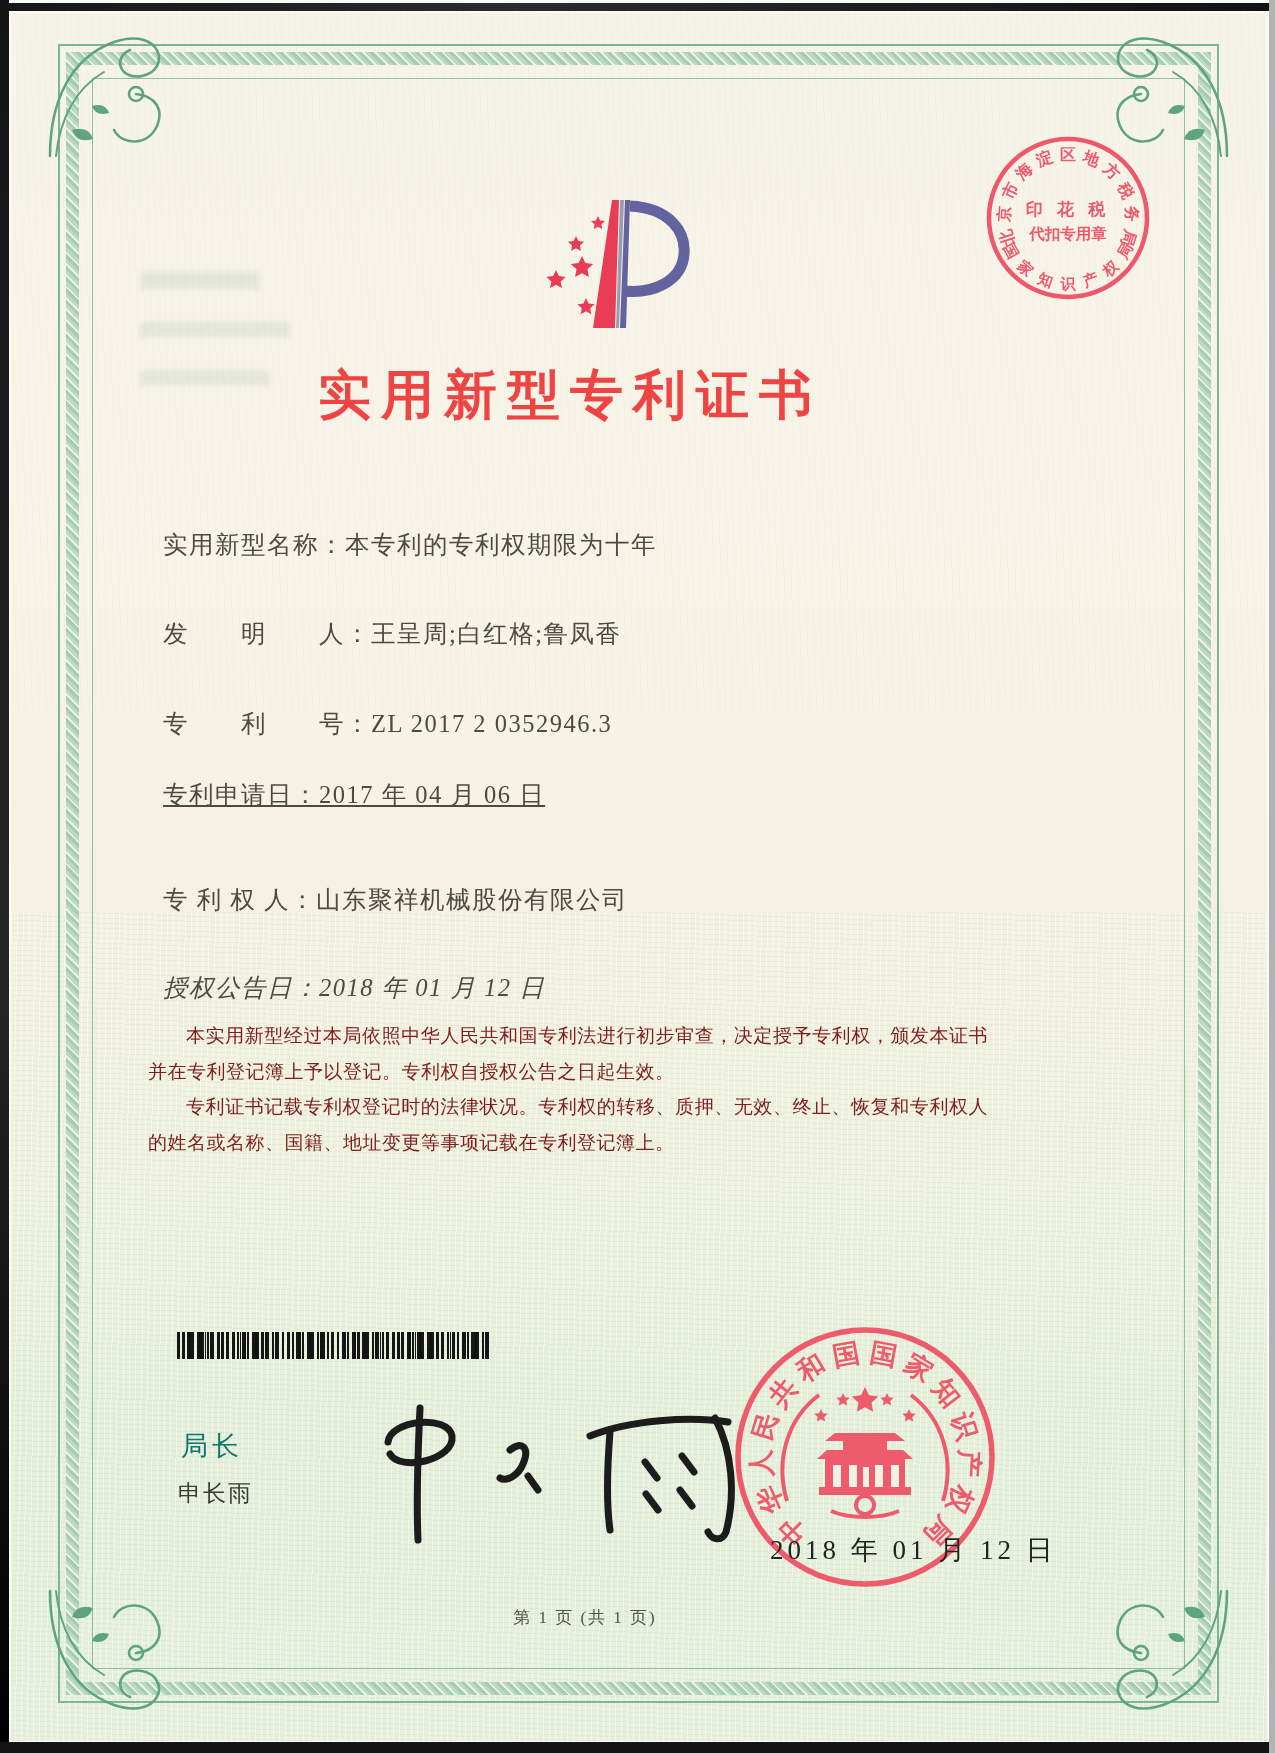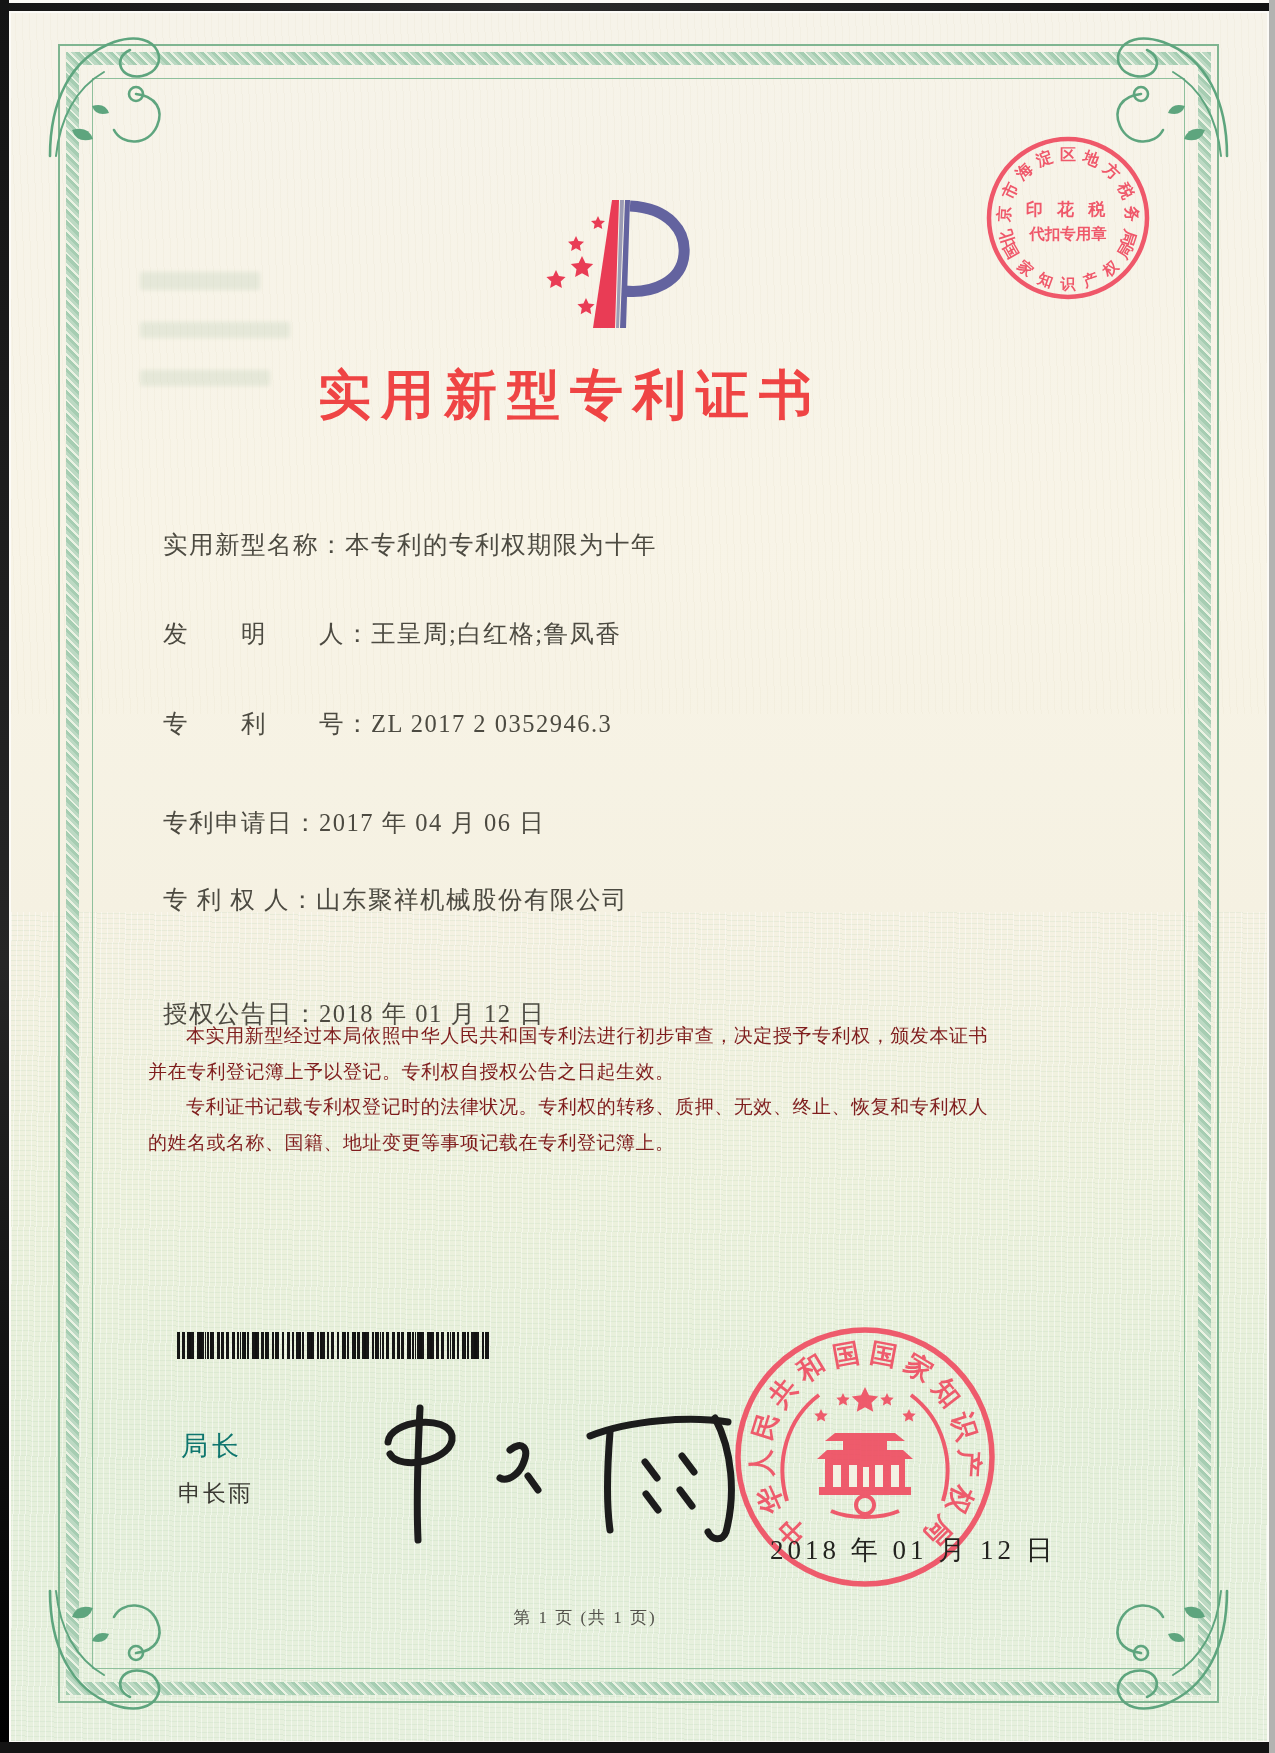--- a/index.html
+++ b/index.html
@@ -109,23 +109,23 @@
       <path d="M66,104 l2.6,5.4 6,.8 -4.4,4.1 1.1,5.9 -5.3,-2.9 -5.3,2.9 1.1,-5.9 -4.4,-4.1 6,-.8 Z"></path>
     </g>
   </svg>
 
   <div class="title">实用新型专利证书</div>
 
   <div id="fields">
       <div class="field-row" style="top: 528px;"><span>实用新型名称：</span><span>本专利的专利权期限为十年</span></div>
       <div class="field-row" style="top: 617px;"><span>发　　明　　人：</span><span>王呈周;白红格;鲁凤香</span></div>
       <div class="field-row" style="top: 707px;"><span>专　　利　　号：</span><span>ZL 2017 2 0352946.3</span></div>
-      <div class="field-row" style="top: 806px;"><span>专利申请日：</span><span>2017 年 04 月 06 日</span></div>
+      <div class="field-row" style="top: 778px; text-decoration: underline;"><span>专利申请日：</span><span>2017 年 04 月 06 日</span></div>
       <div class="field-row" style="top: 883px;"><span>专 利 权 人：</span><span>山东聚祥机械股份有限公司</span></div>
-      <div class="field-row" style="top: 997px;"><span>授权公告日：</span><span>2018 年 01 月 12 日</span></div>
+      <div class="field-row" style="top: 971px; font-style: italic;"><span>授权公告日：</span><span>2018 年 01 月 12 日</span></div>
     </div>
 
   <div class="paras" id="paras">
       <p>本实用新型经过本局依照中华人民共和国专利法进行初步审查，决定授予专利权，颁发本证书并在专利登记簿上予以登记。专利权自授权公告之日起生效。</p>
       <p>专利证书记载专利权登记时的法律状况。专利权的转移、质押、无效、终止、恢复和专利权人的姓名或名称、国籍、地址变更等事项记载在专利登记簿上。</p>
     </div>
 
   <div class="barcode"></div>
 
   <div class="sig-title">局长</div>

